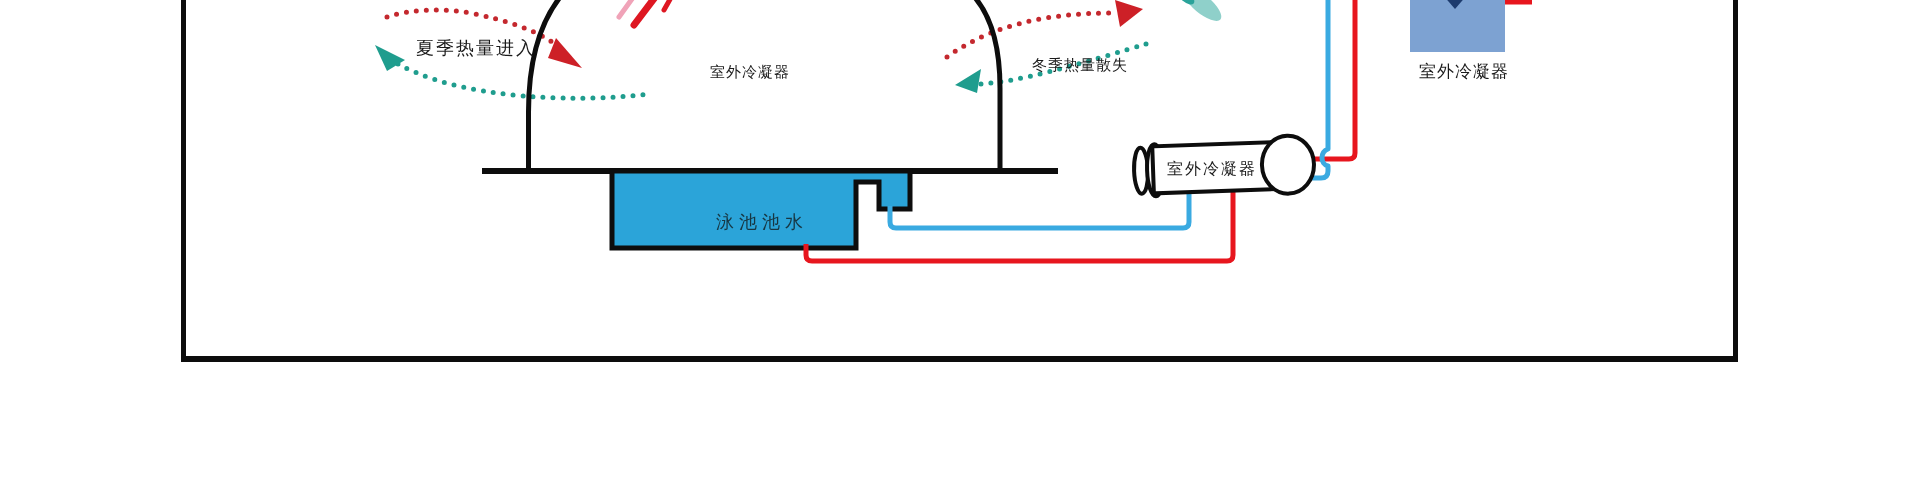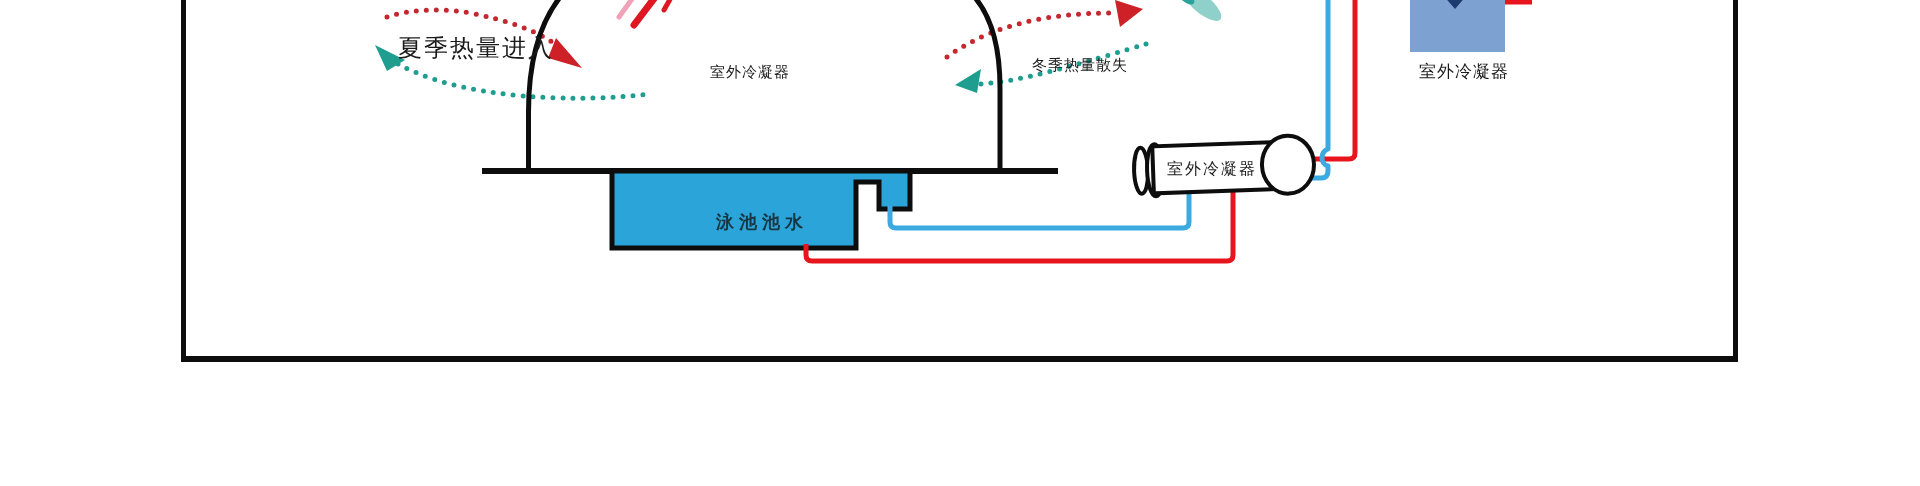--- a/index.html
+++ b/index.html
@@ -14,24 +14,24 @@
   .label{
     position:absolute;
     transform:translate(-50%,-50%);
     white-space:nowrap;
     color:#1a1a1a;
     font-weight:500;
     line-height:1;
     letter-spacing:1px;
     user-select:none;
   }
-  .label-summer   {left:476px;  top:48px;  font-size:24px; letter-spacing:2px;}
+  .label-summer   {left:476px;  top:48px;  font-size:18px; letter-spacing:2px;}
   .label-poolspace{left:750px;  top:72px;  font-size:15px; letter-spacing:1px;}
   .label-winter   {left:1060px; top:65px;  font-size:15px; letter-spacing:1px;margin-left:20px;}
-  .label-poolwater{left:762px;  top:222px; font-size:18px; letter-spacing:5px; color:#173642;font-weight:bold;}
+  .label-poolwater{left:762px;  top:222px; font-size:18px; letter-spacing:5px; color:#173642;}
   .label-exchanger{left:1212px; top:169px; font-size:16px; letter-spacing:2px;}
   .label-condenser{left:1464px; top:71px;  font-size:17px; letter-spacing:1px;text-align:center;}
 </style>
 </head>
 <body>
 
 <div class="canvas">
 
   <svg width="1920" height="486" viewBox="0 0 1920 486">
 

